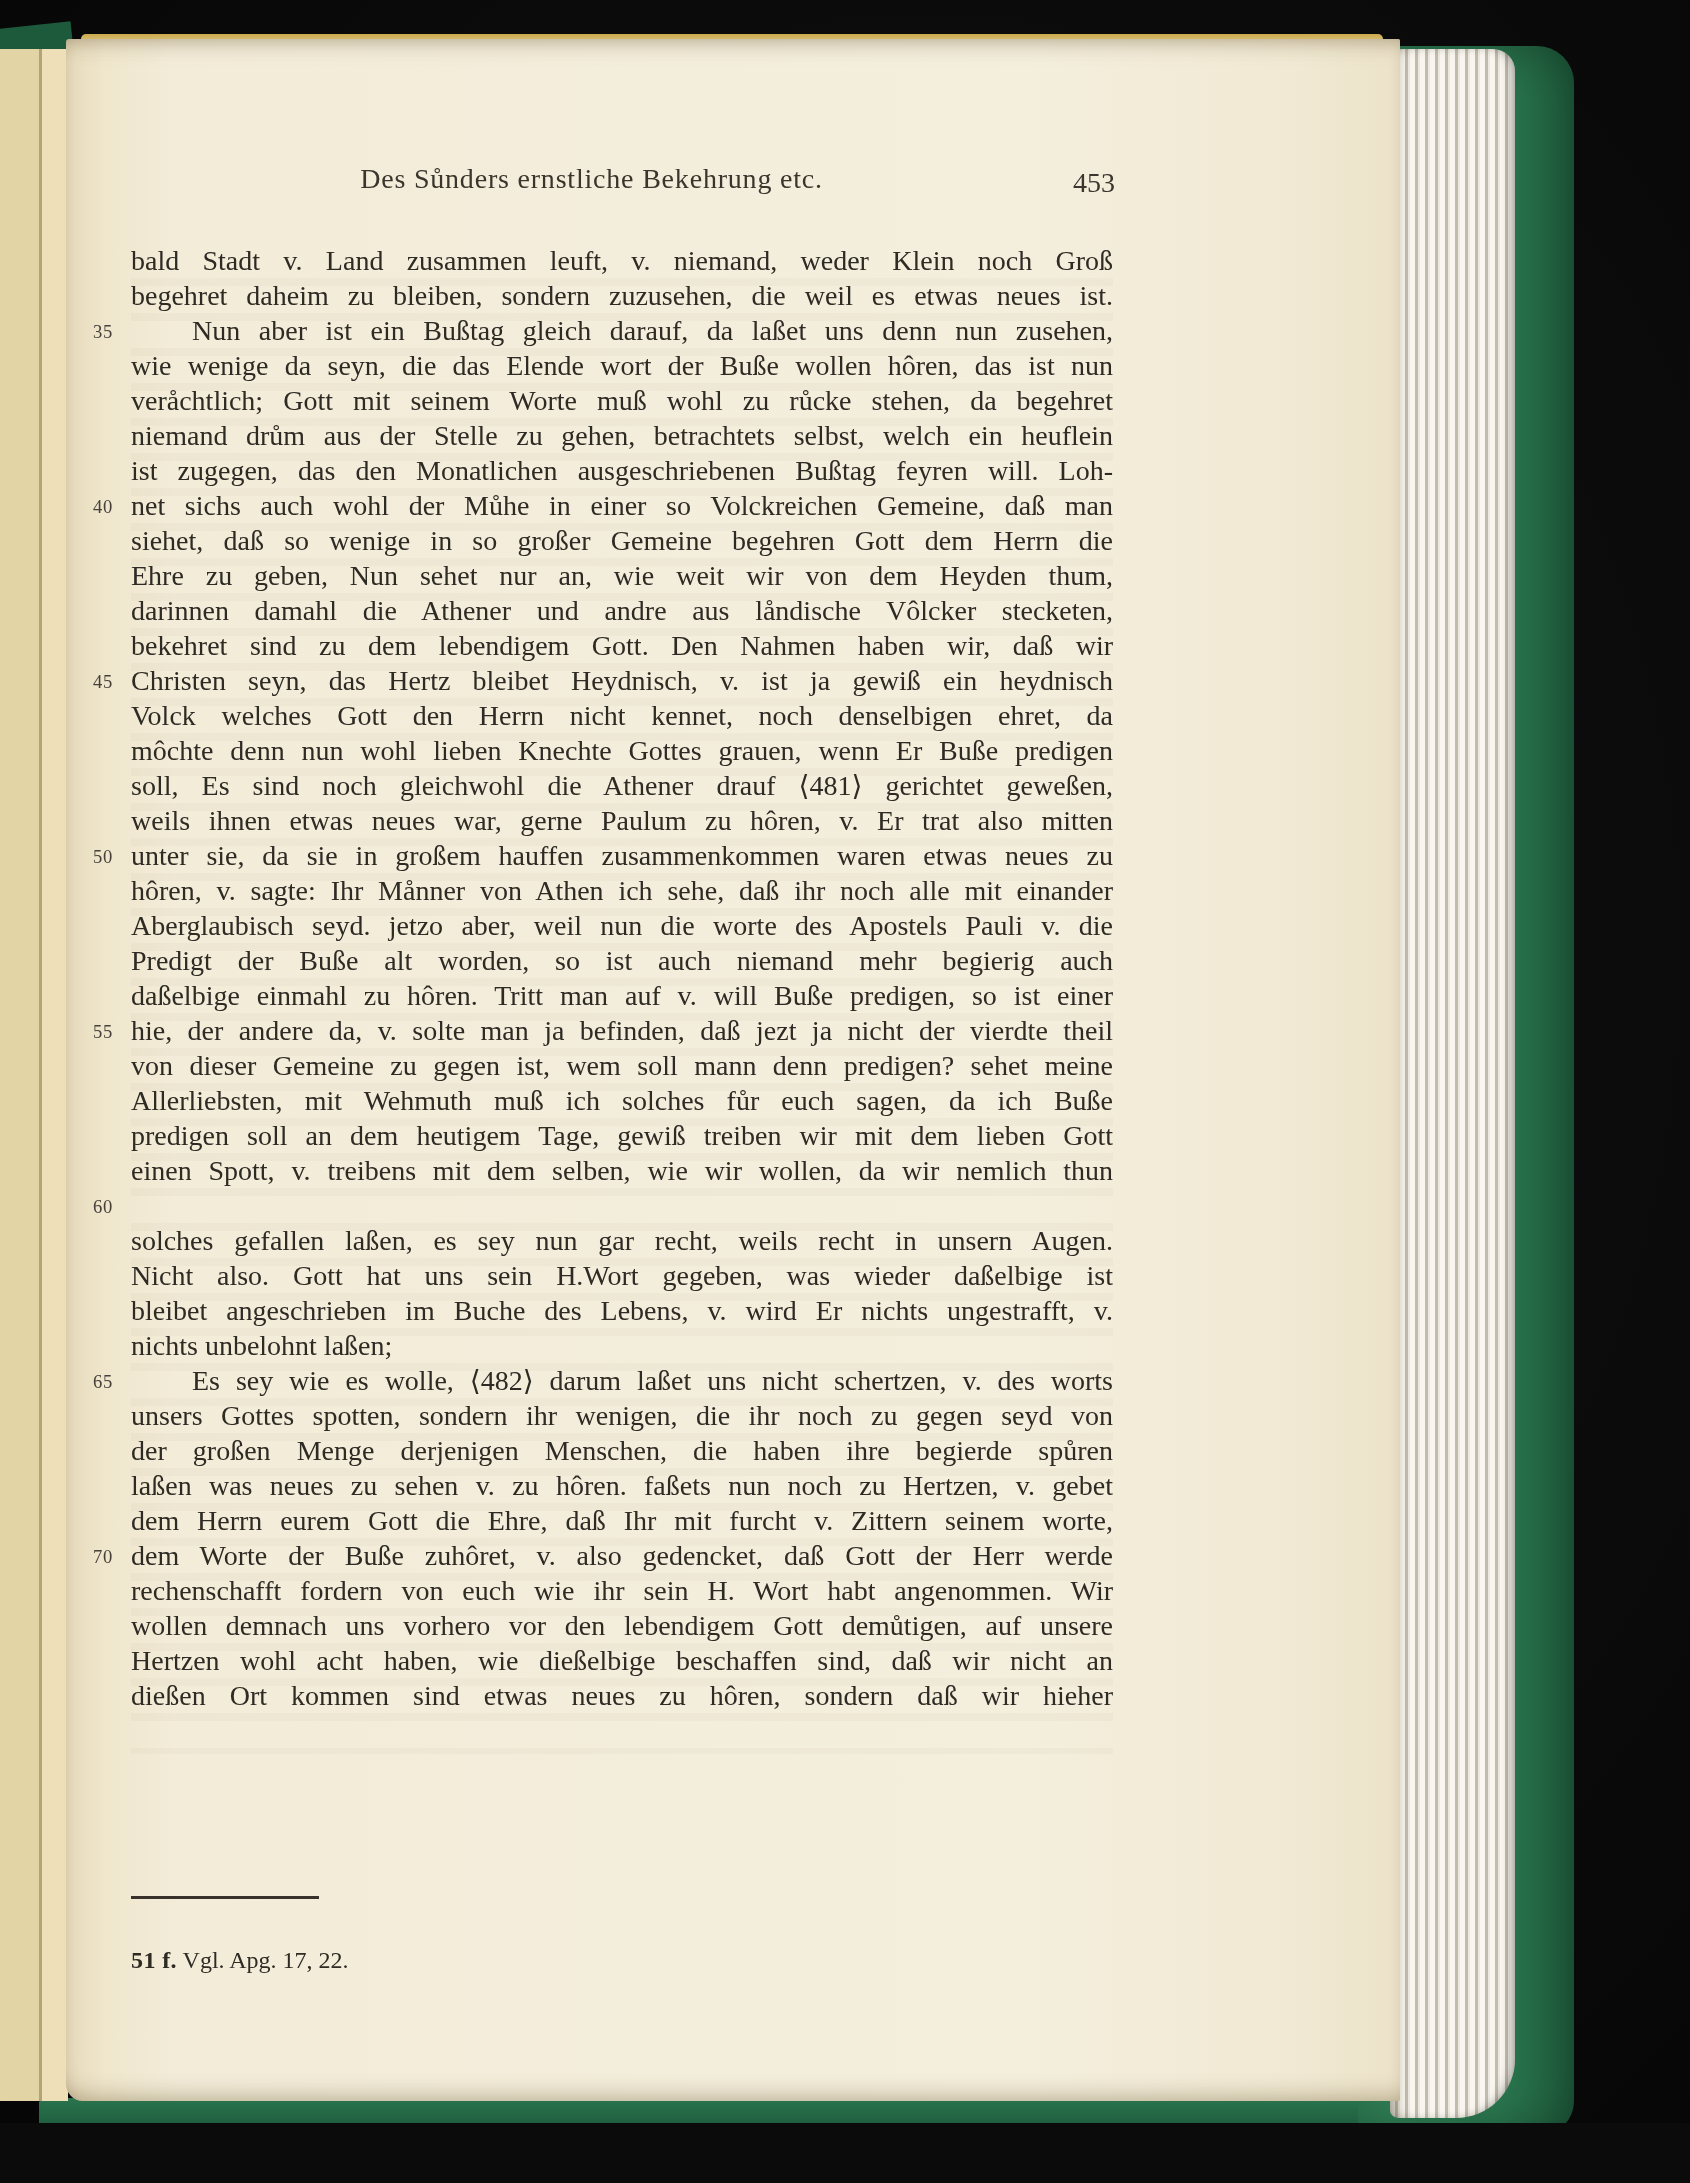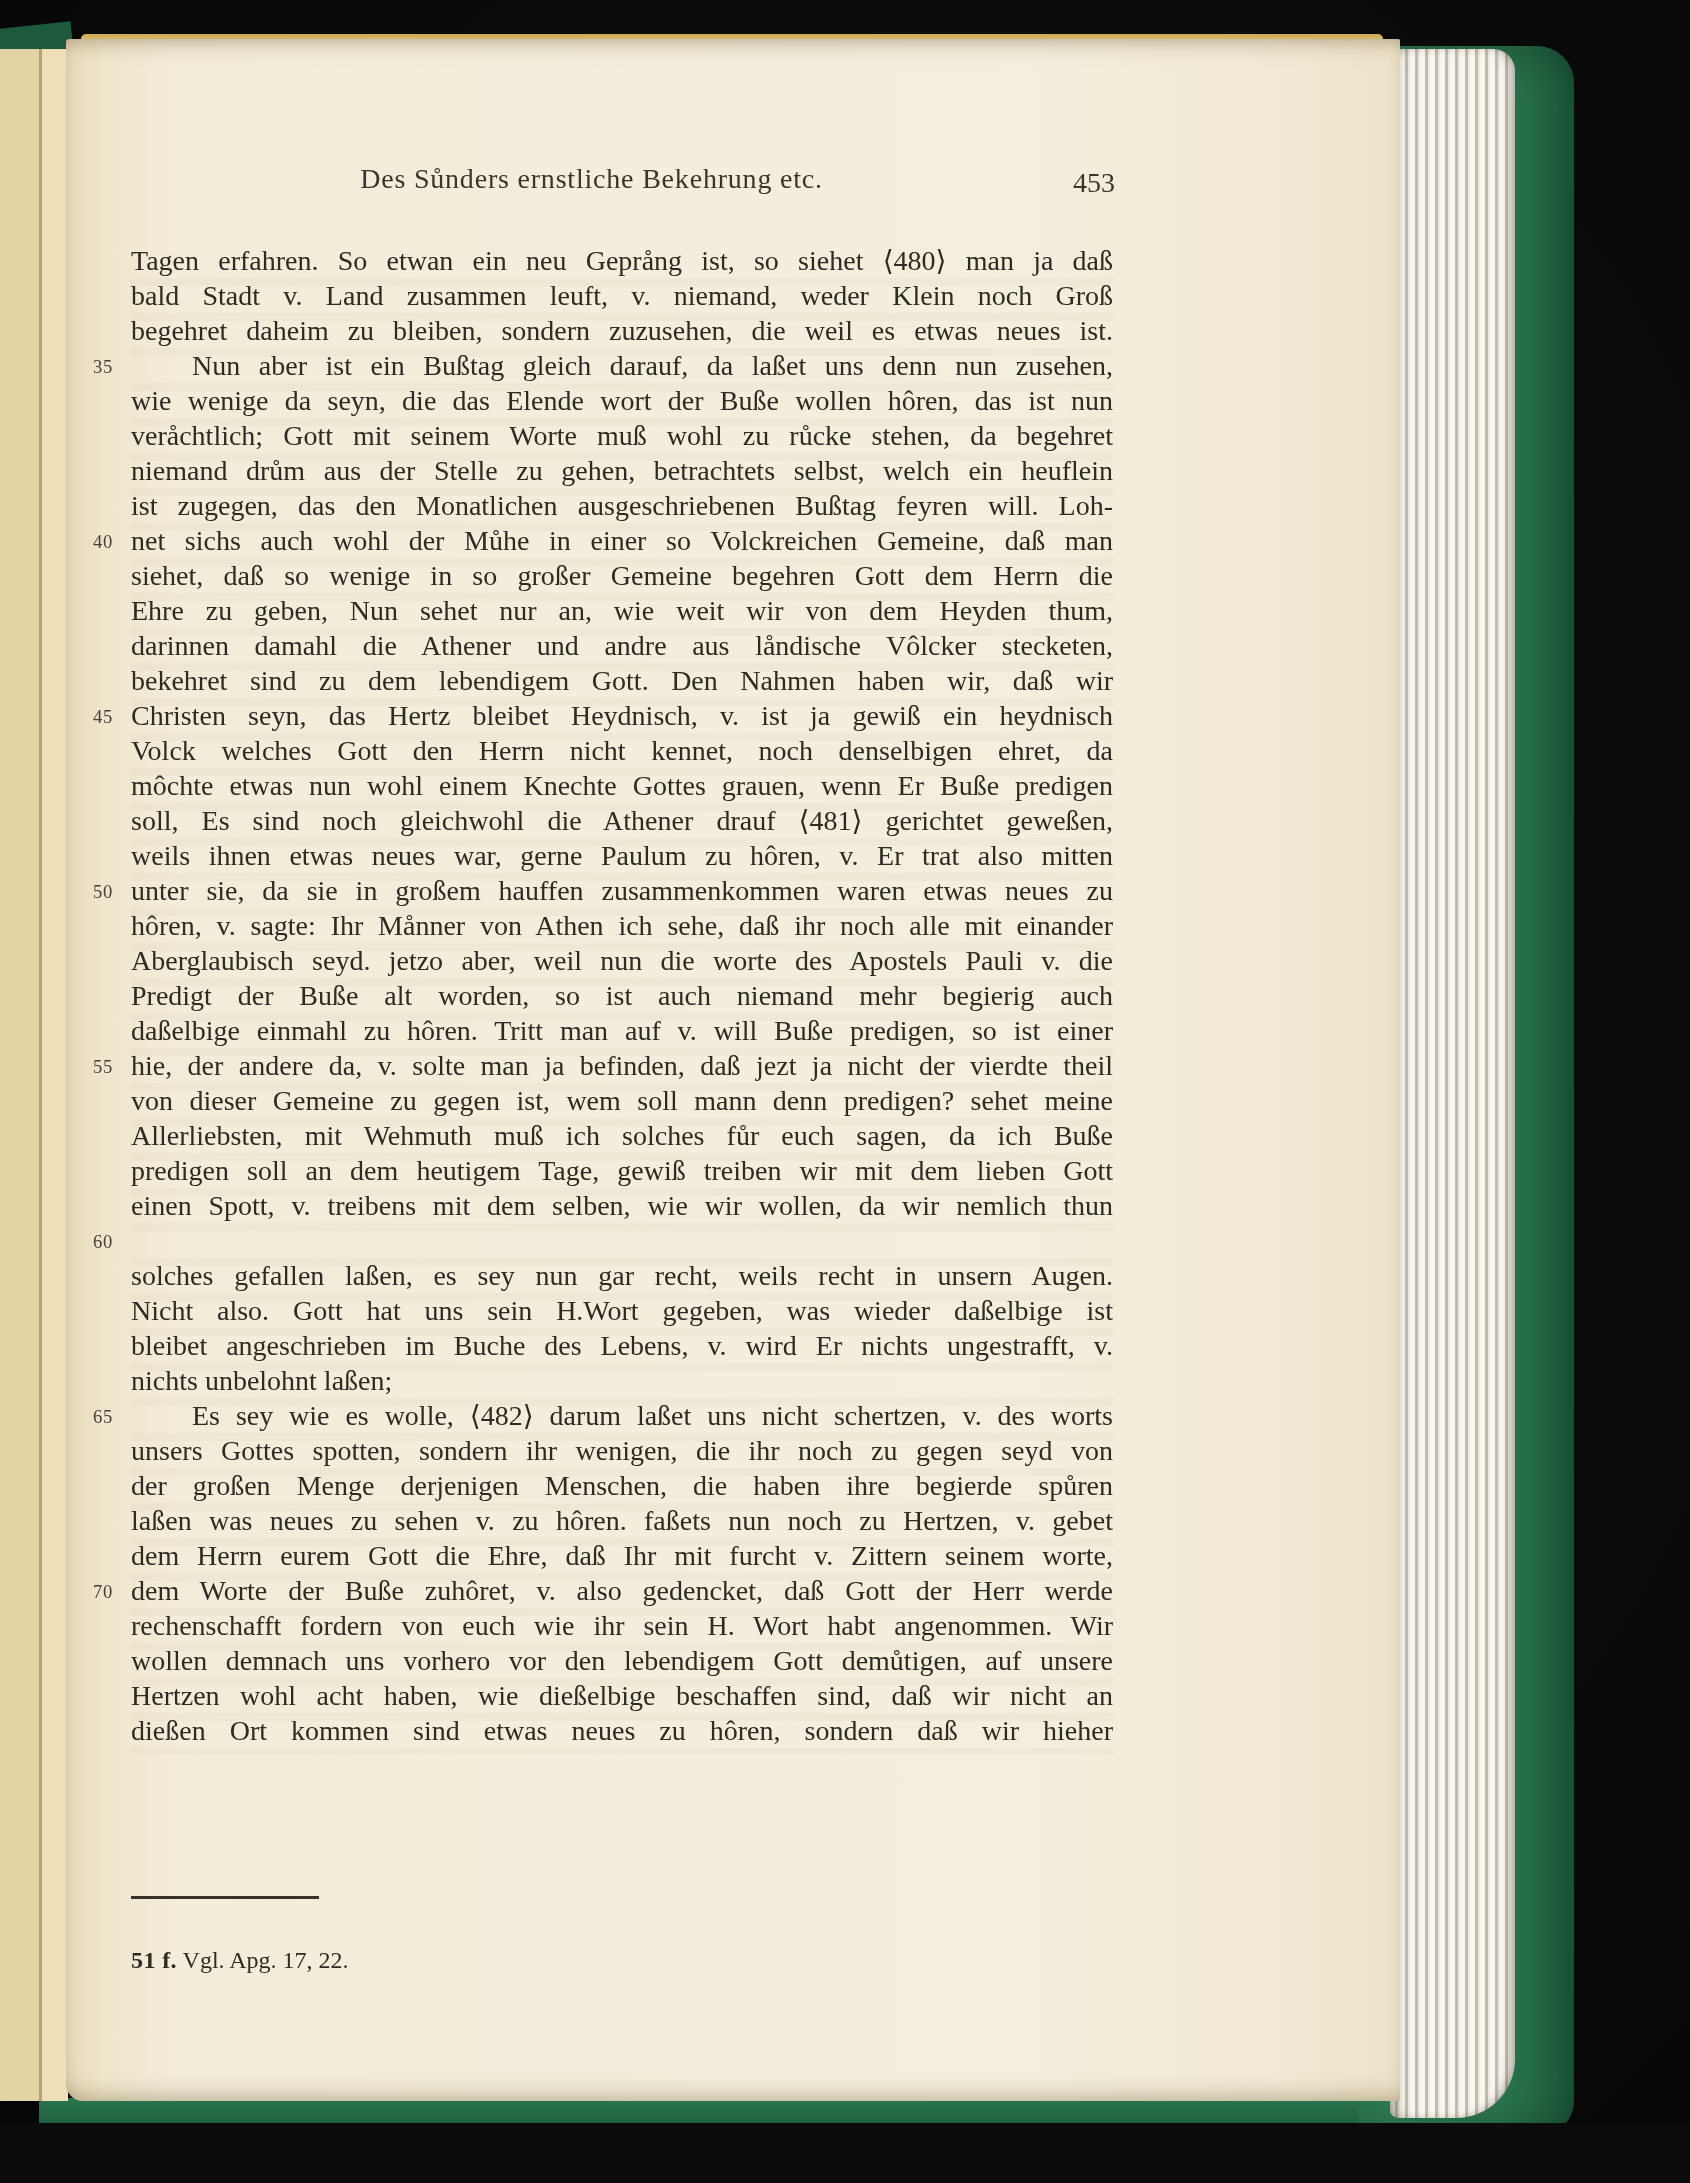--- a/index.html
+++ b/index.html
@@ -69,36 +69,35 @@
   <div class="fore-edge"></div>
   <div class="top-page-edge"></div>
   <div class="left-edges"></div>
   <div class="page"></div>
   <div class="ghost"></div>
 
   <div class="running-head">Des Sůnders ernstliche Bekehrung etc.</div>
   <div class="pagenum">453</div>
 
   <div class="bodywrap">
-      <div class="bodyline"><span>Tagen erfahren. So etwan ein neu Geprång ist, so siehet ⟨480⟩ man ja daß</span></div>
       <div class="bodyline"><span>bald Stadt v. Land zusammen leuft, v. niemand, weder Klein noch Groß</span></div>
       <div class="bodyline"><span>begehret daheim zu bleiben, sondern zuzusehen, die weil es etwas neues ist.</span></div>
       <div class="bodyline ind"><span class="lnum">35</span><span>Nun aber ist </span><span class="it">ein Bußtag</span><span> gleich darauf, da laßet uns denn nun zusehen,</span></div>
       <div class="bodyline"><span class="it">wie wenige da seyn,</span><span> die das Elende wort der Buße wollen hôren, das ist nun</span></div>
       <div class="bodyline"><span>veråchtlich; Gott mit seinem Worte muß wohl zu růcke stehen, da begehret</span></div>
       <div class="bodyline"><span>niemand drům aus der Stelle zu gehen, betrachtets selbst, welch ein heuflein</span></div>
       <div class="bodyline"><span>ist zugegen, das den Monatlichen ausgeschriebenen Bußtag feyren will. Loh-</span></div>
       <div class="bodyline"><span class="lnum">40</span><span>net sichs auch wohl der Můhe in einer so Volckreichen Gemeine, daß man</span></div>
       <div class="bodyline"><span>siehet, daß so wenige in so großer Gemeine begehren Gott dem Herrn die</span></div>
       <div class="bodyline"><span>Ehre zu geben, Nun sehet nur an, wie weit wir von dem Heyden thum,</span></div>
       <div class="bodyline"><span>darinnen damahl die Athener und andre aus låndische Vôlcker stecketen,</span></div>
       <div class="bodyline"><span>bekehret sind zu dem lebendigem Gott. Den Nahmen haben wir, daß wir</span></div>
       <div class="bodyline"><span class="lnum">45</span><span>Christen seyn, das Hertz bleibet Heydnisch, v. ist ja gewiß ein heydnisch</span></div>
       <div class="bodyline"><span>Volck welches Gott den Herrn nicht kennet, noch denselbigen ehret, da</span></div>
-      <div class="bodyline"><span>môchte etwas nun wohl einem Knechte Gottes grauen, wenn Er Buße predigen</span></div>
+      <div class="bodyline"><span>môchte denn nun wohl lieben Knechte Gottes grauen, wenn Er Buße predigen</span></div>
       <div class="bodyline"><span>soll, Es sind noch gleichwohl die Athener drauf ⟨481⟩ gerichtet geweßen,</span></div>
       <div class="bodyline"><span>weils ihnen </span><span class="it">etwas neues</span><span> war, gerne Paulum zu hôren, v. Er trat also mitten</span></div>
       <div class="bodyline"><span class="lnum">50</span><span>unter sie, da sie in großem hauffen zusammenkommen waren </span><span class="it">etwas neues</span><span> zu</span></div>
       <div class="bodyline"><span>hôren, v. sagte: </span><span class="it">Ihr Månner von Athen ich sehe, daß ihr noch alle mit einander</span></div>
       <div class="bodyline"><span class="it">Aberglaubisch seyd.</span><span> jetzo aber, weil nun die worte des Apostels Pauli v. die</span></div>
       <div class="bodyline"><span>Predigt der Buße alt worden, so ist auch niemand mehr begierig auch</span></div>
       <div class="bodyline"><span>daßelbige einmahl zu hôren. Tritt man auf v. will Buße predigen, so ist einer</span></div>
       <div class="bodyline"><span class="lnum">55</span><span>hie, der andere da, v. solte man ja befinden, daß jezt ja </span><span class="it">nicht der vierdte theil</span></div>
       <div class="bodyline"><span>von dieser Gemeine zu gegen ist, wem soll mann denn predigen? sehet meine</span></div>
       <div class="bodyline"><span>Allerliebsten, mit Wehmuth muß ich solches fůr euch sagen, da ich Buße</span></div>

